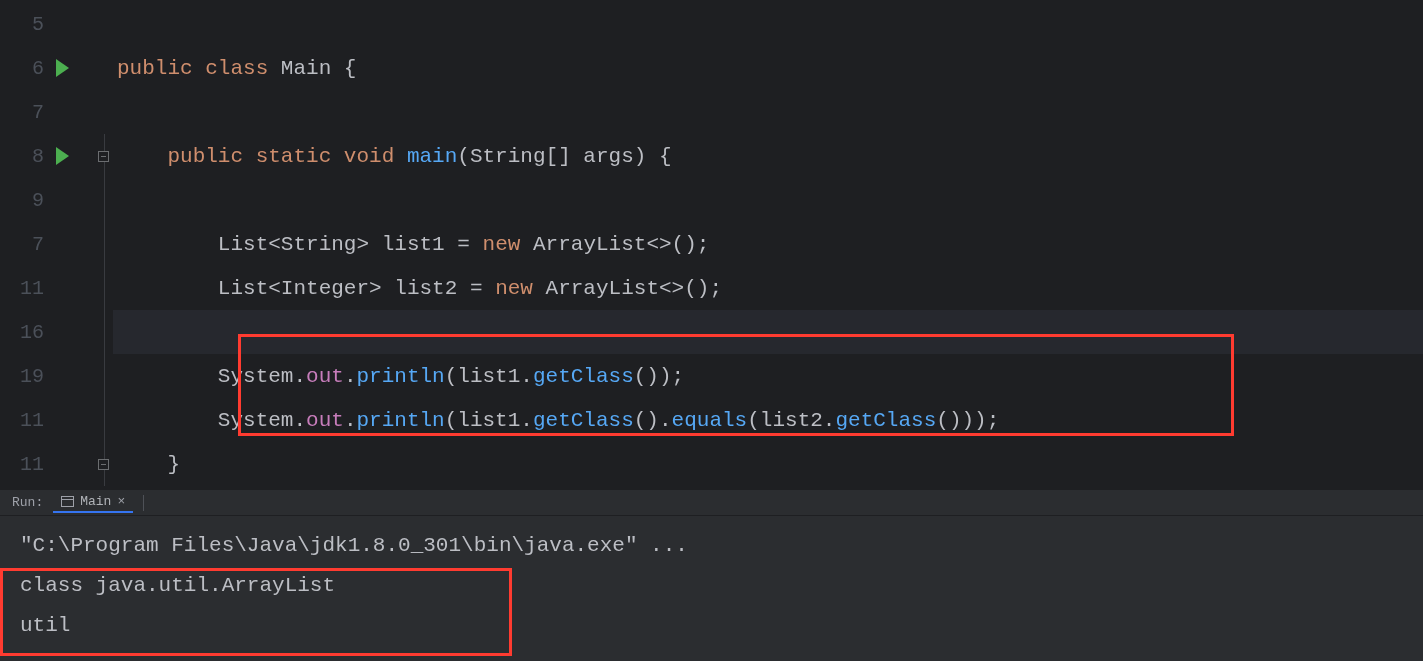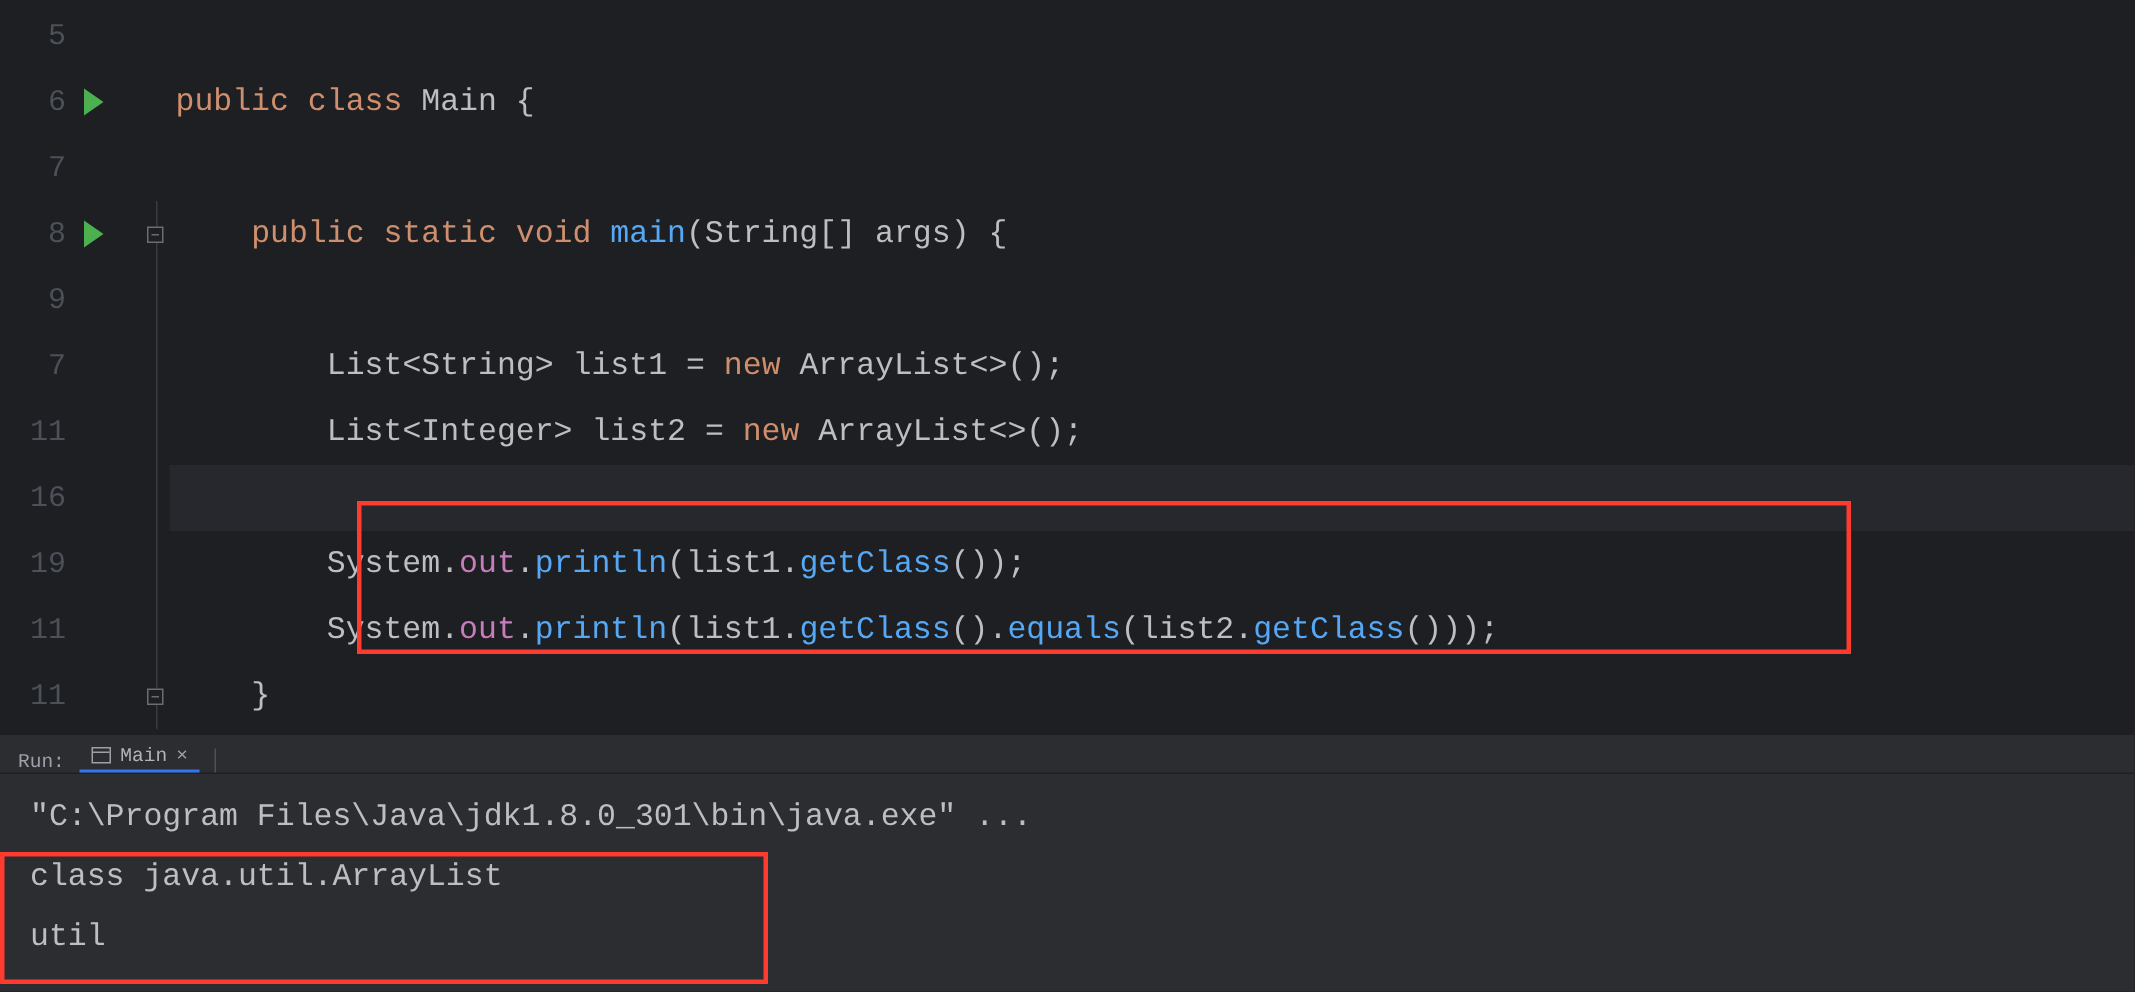--- a/index.html
+++ b/index.html
@@ -122,21 +122,21 @@
     .main-cls { color: #bcbec4; }
     
     .run-panel {
       background: #2b2d30;
       height: 171px;
     }
     .run-header {
       height: 26px;
       background: #2b2d30;
       display: flex;
-      align-items: flex-end;
+      align-items: center;
       padding-left: 12px;
       font-size: 13px;
       color: #b0b3b8;
       border-bottom: 1px solid #1e1f22;
     }
     .run-label { color: #9da0a8; }
     .run-tab {
       display: flex;
       align-items: center;
       gap: 6px;

